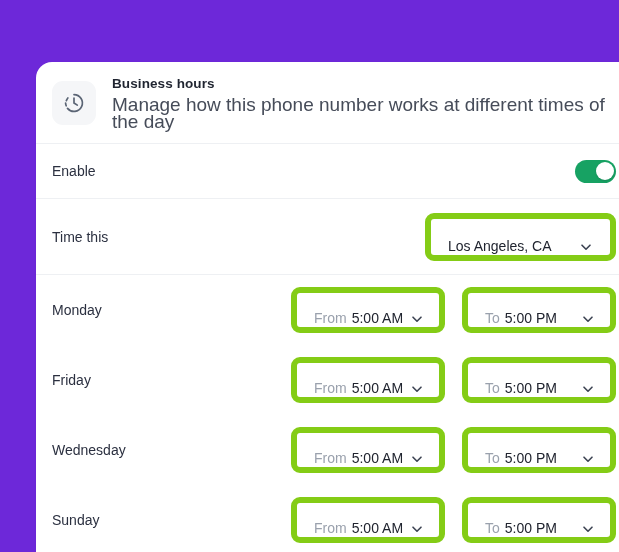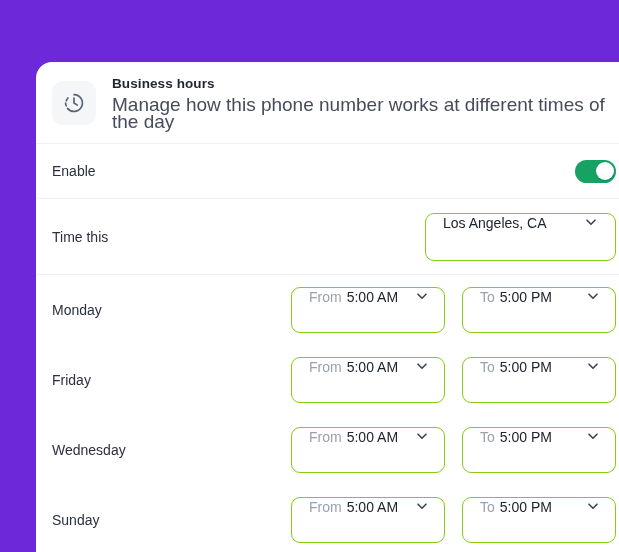--- a/index.html
+++ b/index.html
@@ -119,23 +119,23 @@
     width: 18px;
     height: 18px;
     border-radius: 50%;
     background: #ffffff;
     box-shadow: 0 1px 2px rgba(16,24,40,.18);
   }
 
   
   .select {
     display: flex;
-    align-items: flex-start;
+    align-items: flex-end;
     box-sizing: border-box;
-    border: 1px solid #84cc16;
+    border: 6px solid #84cc16;
     border-radius: 9px;
     background: #ffffff;
     cursor: pointer;
     white-space: nowrap;
   }
   .select .sel-text {
     font-size: 14px;
     color: #20242f;
     line-height: 18px;
   }

